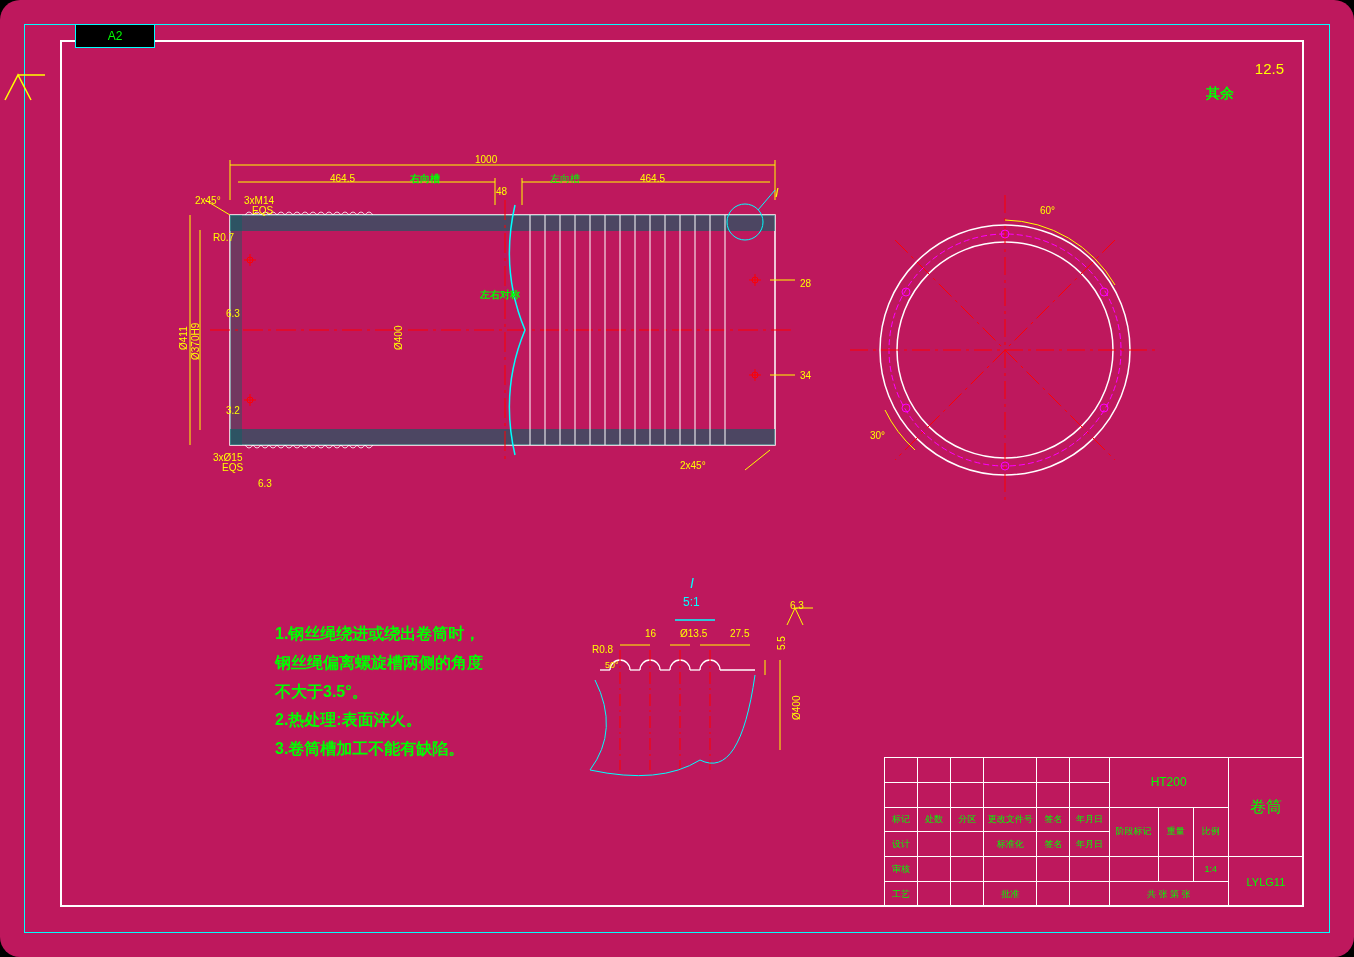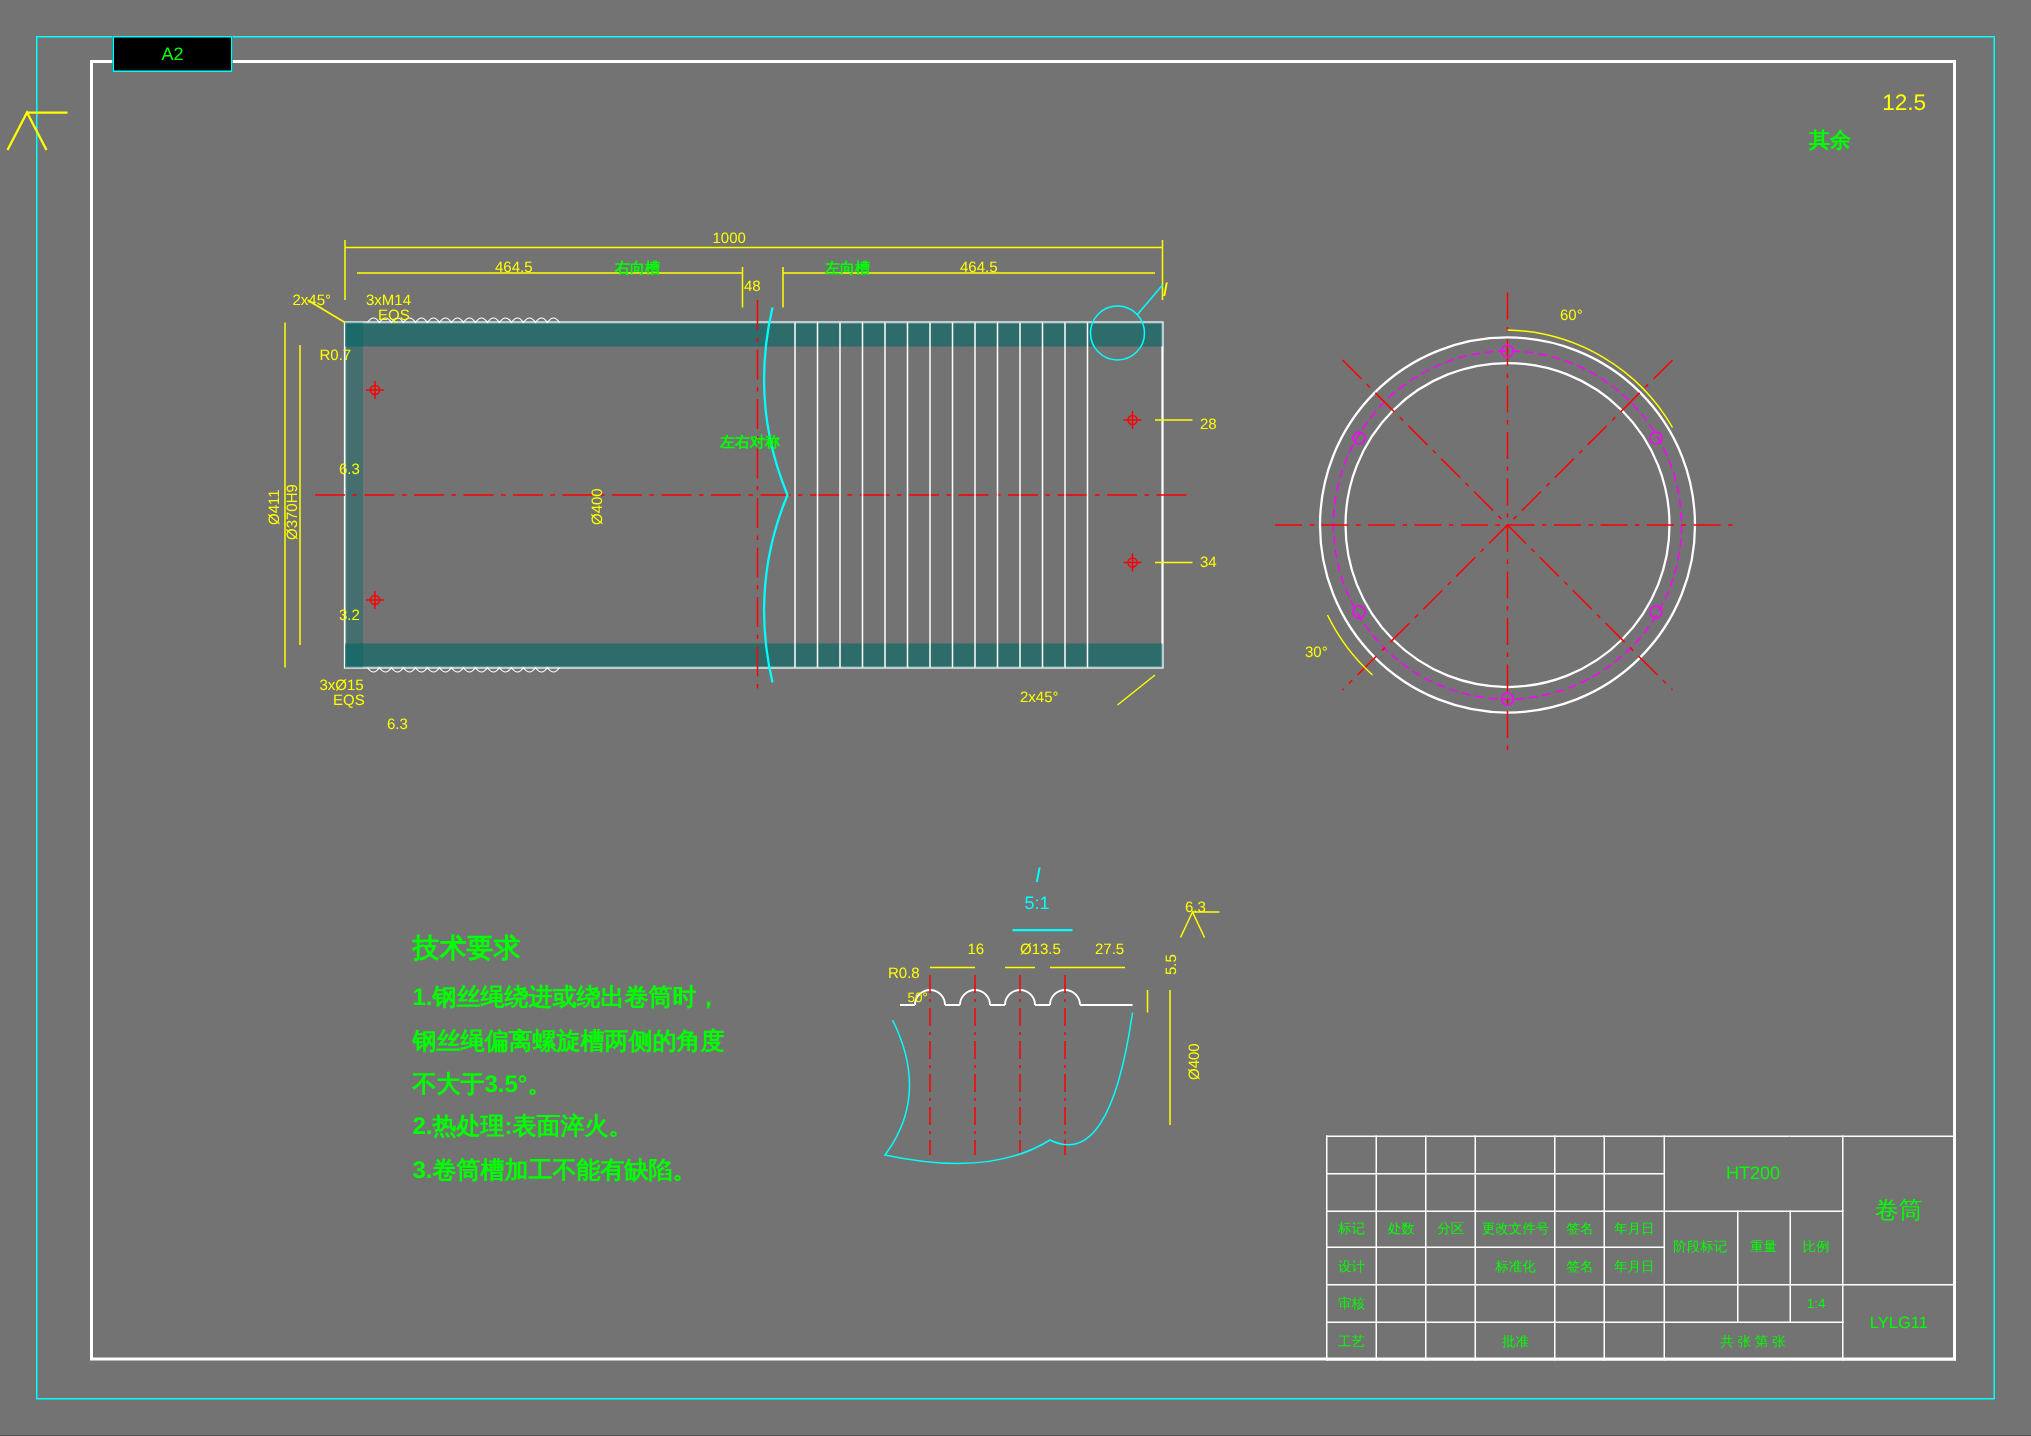--- a/index.html
+++ b/index.html
@@ -1,16 +1,16 @@
 <!DOCTYPE html>
 <html><head>
 <meta charset="utf-8">
 <style>
   body { margin:0; background:#000; font-family:"SimSun","Microsoft YaHei",sans-serif; font-size:10px; }
-  .sheet { position:relative; width:1354px; height:957px; background:#737373; }
+  .sheet { position:relative; width:1354px; height:957px; background:#be185d;border-radius:20px; }
   .border-outer { position:absolute; left:24px; top:24px; right:24px; bottom:24px; border:1px solid #00ffff; }
   .border-inner { position:absolute; left:60px; top:40px; right:50px; bottom:50px; border:2px solid #fff; }
   .a2-box { position:absolute; left:75px; top:24px; width:78px; height:22px; border:1px solid #00ffff; background:#000; text-align:center; line-height:22px; color:#00ff00; font-size:12px; }
   .txt { position:absolute; color:#00ff00; white-space:nowrap; }
   .txt.y { color:#ffff00; }
   .txt.c { color:#00ffff; }
   svg.overlay { position:absolute; left:0; top:0; overflow:visible; }
   .title-block { position:absolute; right:50px; bottom:50px; width:420px; height:150px; }
   .title-block table { border-collapse:collapse; width:100%; height:100%; }
   .title-block td { border:1px solid #fff; color:#00ff00; font-size:9px; text-align:center; vertical-align:middle; padding:0 2px; }
@@ -97,21 +97,21 @@
 
     <path d="M30 65 L5 50" stroke="#ffff00"></path>
     <path d="M570 300 L545 320" stroke="#ffff00"></path>
     <line x1="570" y1="130" x2="595" y2="130" stroke="#ffff00"></line>
     <line x1="570" y1="225" x2="595" y2="225" stroke="#ffff00"></line>
   </svg>
 
   <span class="txt y" style="left:475px; top:154px;">1000</span>
   <span class="txt y" style="left:330px; top:173px;">464.5</span>
   <span class="txt" style="left:410px; top:172px; font-weight:bold;">右向槽</span>
-  <span class="txt" style="left:550px; top:172px; font-weight:bold;">左向槽</span>
+  <span class="txt" style="left:550px; top:172px; font-weight:normal;">左向槽</span>
   <span class="txt y" style="left:640px; top:173px;">464.5</span>
   <span class="txt y" style="left:496px; top:186px;">48</span>
   <span class="txt y" style="left:195px; top:195px;">2x45°</span>
   <span class="txt y" style="left:244px; top:195px;">3xM14</span>
   <span class="txt y" style="left:252px; top:205px;">EQS</span>
   <span class="txt y" style="left:213px; top:232px;">R0.7</span>
   <span class="txt y" style="left:213px; top:452px;">3xØ15</span>
   <span class="txt y" style="left:222px; top:462px;">EQS</span>
   <span class="txt y" style="left:800px; top:278px;">28</span>
   <span class="txt y" style="left:800px; top:370px;">34</span>
@@ -186,21 +186,20 @@
   <span class="txt y" style="left:776px; top:650px; transform:rotate(-90deg); transform-origin:left top;">5.5</span>
   <span class="txt y" style="left:791px; top:720px; transform:rotate(-90deg); transform-origin:left top;">Ø400</span>
   <span class="txt y" style="left:605px; top:660px; font-size:9px;">50°</span>
   <span class="txt y" style="left:790px; top:600px;">6.3</span>
   <svg class="overlay" style="left:785px; top:605px;" width="30" height="25">
     <path d="M2 20 L10 3 L18 20" stroke="#ffff00" fill="none"></path>
       <line x1="10" y1="3" x2="28" y2="3" stroke="#ffff00"></line>
   </svg>
 
   <div class="tech-req">
-    <div class="hdr">技术要求</div>
     <div class="line">1.钢丝绳绕进或绕出卷筒时，钢丝绳偏离螺旋槽两侧的角度不大于3.5°。</div>
     <div class="line">2.热处理:表面淬火。</div>
     <div class="line">3.卷筒槽加工不能有缺陷。</div>
   </div>
 
   <div class="title-block">
     <table>
       <tbody>
           <tr style="height:18px;">
         <td style="width:28px;"></td>

